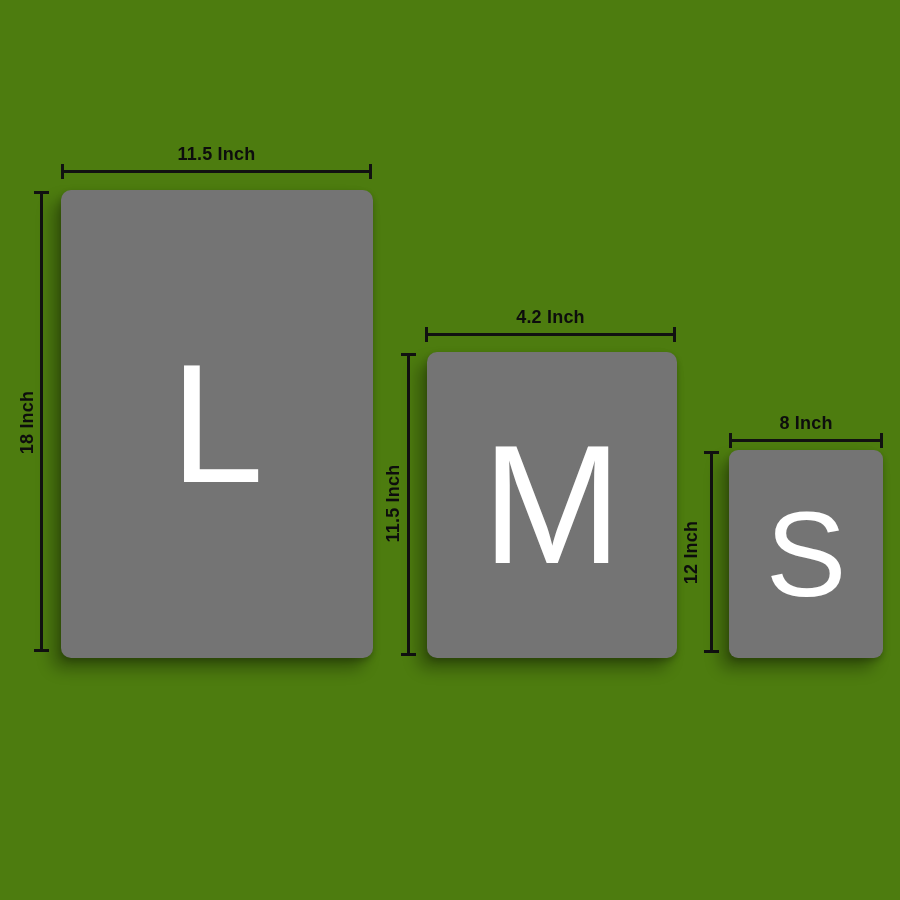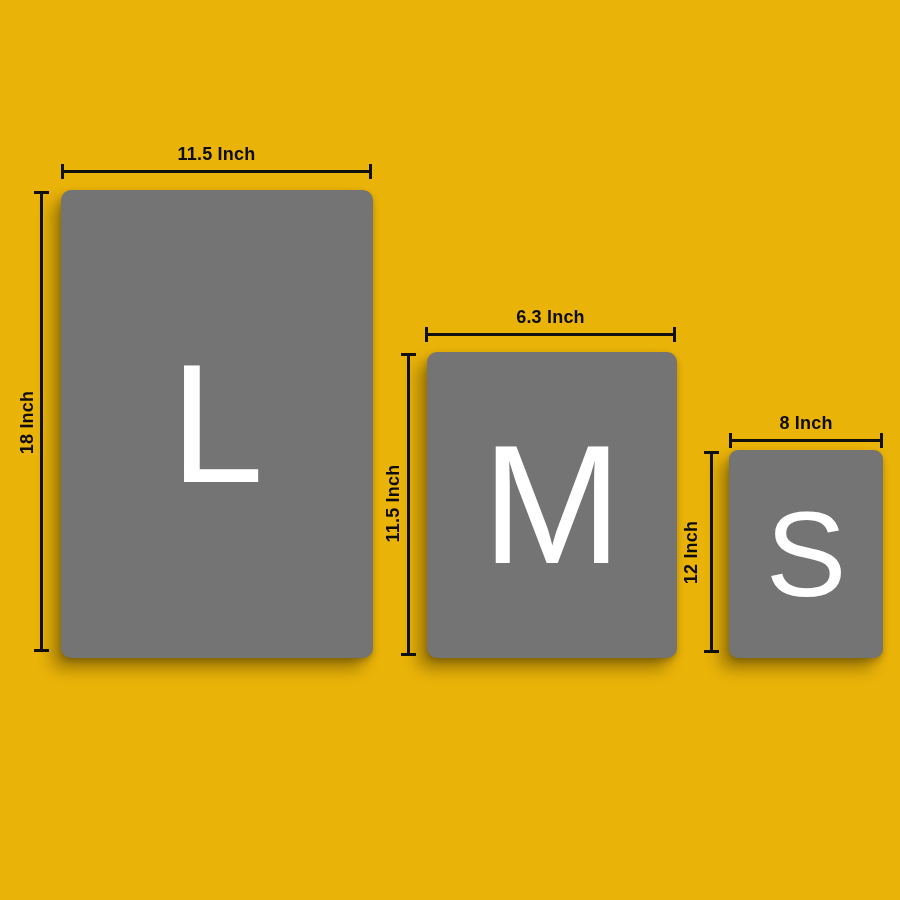--- a/index.html
+++ b/index.html
@@ -1,20 +1,20 @@
 <!DOCTYPE html>
 <html><head>
 <meta charset="utf-8">
 <style>
   html, body { margin: 0; padding: 0; background: #ffffff; }
   .canvas {
     position: relative;
     width: 900px;
     height: 900px;
-    background: #eab308;
+    background: #4d7c0f;
     overflow: hidden;
     font-family: "Liberation Sans", sans-serif;
   }
 
   
   .panel {
     position: absolute;
     background: #747474;
     border-radius: 10px;
     box-shadow: -9px 11px 16px rgba(0,0,0,0.32), 0 3px 6px rgba(0,0,0,0.22);
@@ -104,21 +104,21 @@
     <div class="dimlabel hlabel-l">11.5 Inch</div>
     <div class="hline hline-l"></div>
     <div class="dimlabel vlabel vlabel-l">18 Inch</div>
     <div class="vline vline-l"></div>
     <div class="panel panel-l">
       <span class="letter letter-lm">L</span>
     </div>
   </div>
 
   <div>
-    <div class="dimlabel hlabel-m">6.3 Inch</div>
+    <div class="dimlabel hlabel-m">4.2 Inch</div>
     <div class="hline hline-m"></div>
     <div class="dimlabel vlabel vlabel-m">11.5 Inch</div>
     <div class="vline vline-m"></div>
     <div class="panel panel-m">
       <span class="letter letter-lm">M</span>
     </div>
   </div>
 
   <div>
     <div class="dimlabel hlabel-s">8 Inch</div>

